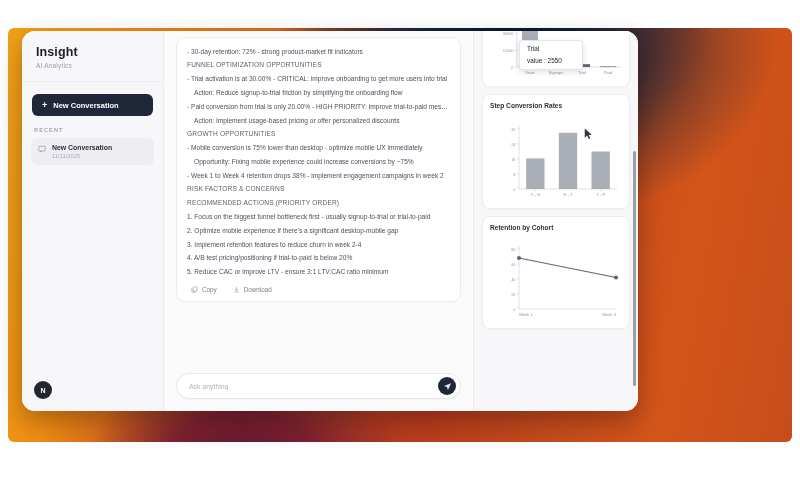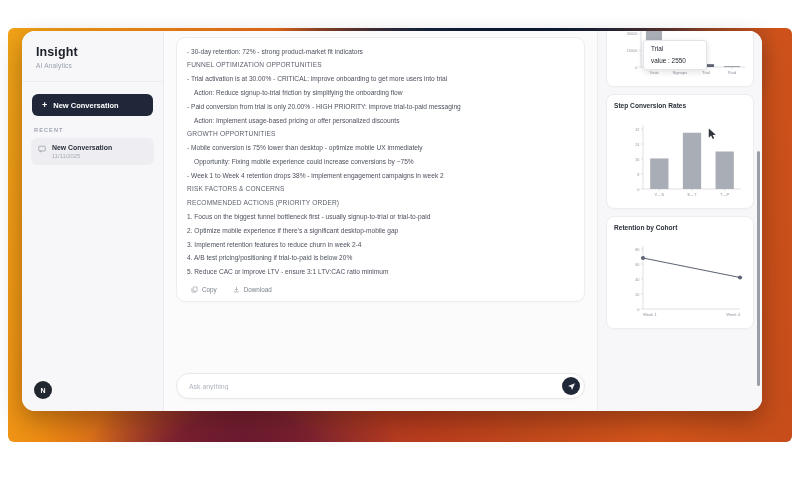--- a/index.html
+++ b/index.html
@@ -26,21 +26,21 @@
     content:"";
     position:absolute; inset:0;
     background: radial-gradient(ellipse 420px 300px at 66% 4%, rgba(10,22,45,0.92) 0%, rgba(18,32,58,0.6) 30%, rgba(18,32,58,0.0) 60%);
     pointer-events:none;
   }
 
   
   #app {
     position: absolute;
     left: 22px; top: 31px;
-    width: 740px; height: 380px;
+    width: 616px; height: 380px;
     background: #fbfbfc;
     border-radius: 13px;
     overflow: hidden;
     display: flex;
     box-shadow: 0 10px 26px rgba(0,0,0,0.30);
     z-index: 5;
   }
 
   
   #sidebar {

